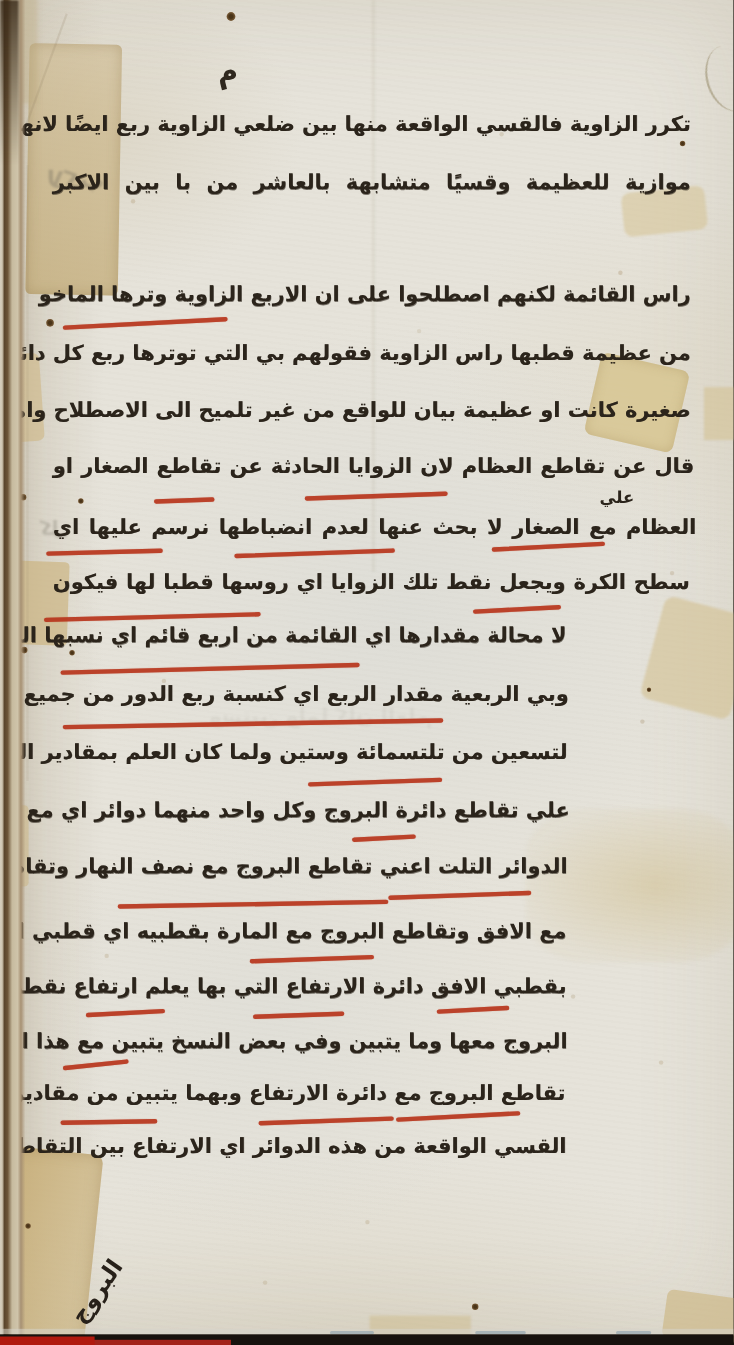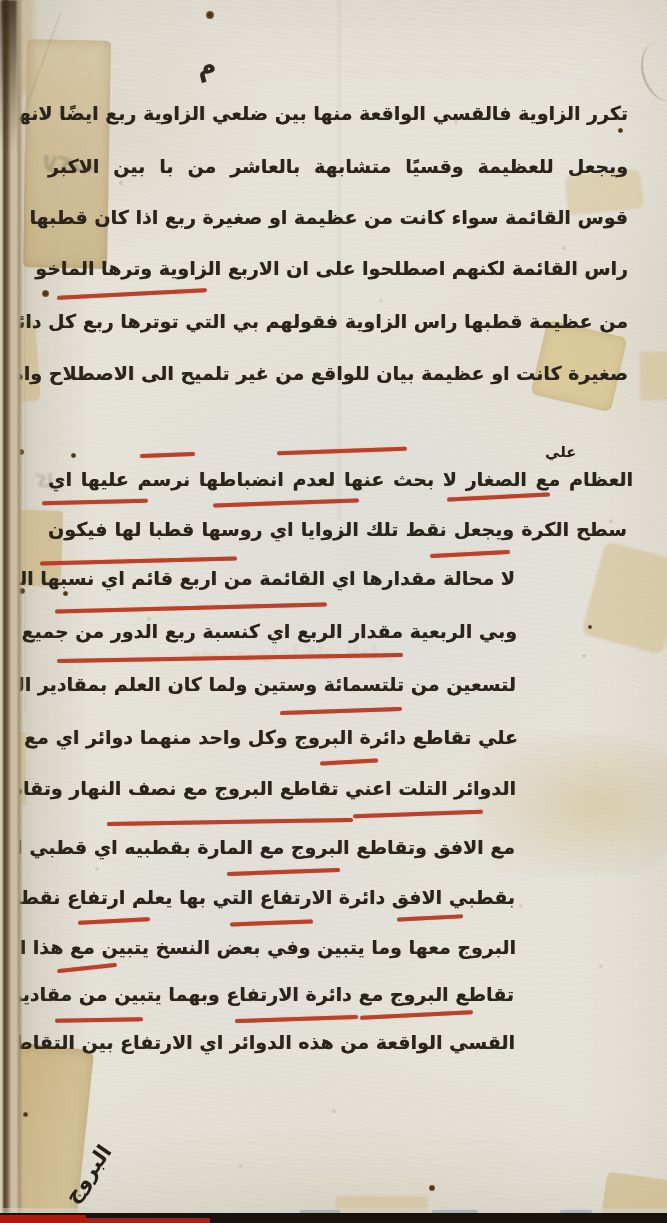--- a/index.html
+++ b/index.html
@@ -91,25 +91,25 @@
     <div class="hole" style="left:19px;top:588px;width:6px;height:6px;"></div>
     <div class="hole" style="left:63px;top:591px;width:5px;height:5px;"></div>
     <div class="hole" style="left:7px;top:724px;width:6px;height:6px;"></div>
     <div class="hole" style="left:588px;top:625px;width:4px;height:4px;"></div>
     <div class="hole" style="left:23px;top:1112px;width:5px;height:5px;"></div>
     <div class="hole" style="left:429px;top:1185px;width:6px;height:6px;"></div>
     <div class="specks"></div>
 
     <div class="text-layer">
         <div class="t-line" style="top: 96px; right: 39px; color: rgb(43, 36, 27);">تكرر الزاوية فالقسي الواقعة منها بين ضلعي الزاوية ربع ايضًا لانها</div>
-        <div class="t-line" style="top: 149px; right: 39px; color: rgb(43, 36, 27);">ويجعل للعظيمة وقسيًا متشابهة بالعاشر من با بين الاكبر</div>
-        <div class="t-line" style="top: 200px; right: 39px; color: rgb(43, 36, 27);">قوس القائمة سواء كانت من عظيمة او صغيرة ربع اذا كان قطبها</div>
+        <div class="t-line" style="top: 149px; right: 39px; color: rgb(43, 36, 27);">موازية للعظيمة وقسيًا متشابهة بالعاشر من با بين الاكبر</div>
         <div class="t-line" style="top: 251px; right: 39px; color: rgb(43, 36, 27);">راس القائمة لكنهم اصطلحوا على ان الاربع الزاوية وترها الماخو</div>
         <div class="t-line" style="top: 304px; right: 39px; color: rgb(43, 36, 27);">من عظيمة قطبها راس الزاوية فقولهم بي التي توترها ربع كل دائرة</div>
         <div class="t-line" style="top: 356px; right: 39px; color: rgb(43, 36, 27);">صغيرة كانت او عظيمة بيان للواقع من غير تلميح الى الاصطلاح واما</div>
+        <div class="t-line" style="top: 407px; right: 36px; color: rgb(43, 36, 27);">قال عن تقاطع العظام لان الزوايا الحادثة عن تقاطع الصغار او</div>
         <div class="t-line" style="top: 512px; right: 40px; color: rgb(43, 36, 27);">سطح الكرة ويجعل نقط تلك الزوايا اي روسها قطبا لها فيكون</div>
         <div class="t-line" style="top: 462px; right: 34px; color: rgb(43, 36, 27);">العظام مع الصغار لا بحث عنها لعدم انضباطها نرسم عليها اي</div>
         <div class="t-line" style="top: 561px; right: 152px; color: rgb(43, 36, 27);">لا محالة مقدارها اي القائمة من اربع قائم اي نسبها الى الاربع</div>
         <div class="t-line" style="top: 614px; right: 150px; color: rgb(43, 36, 27);">وبي الربعية مقدار الربع اي كنسبة ربع الدور من جميع المحيط اعني</div>
         <div class="t-line" style="top: 667px; right: 151px; color: rgb(43, 36, 27);">لتسعين من تلتسمائة وستين ولما كان العلم بمقادير الزوايا الحادثة</div>
         <div class="t-line" style="top: 720px; right: 149px; color: rgb(43, 36, 27);">علي تقاطع دائرة البروج وكل واحد منهما دوائر اي مع كل واحد من هذه</div>
         <div class="t-line" style="top: 771px; right: 151px; color: rgb(43, 36, 27);">الدوائر التلت اعني تقاطع البروج مع نصف النهار وتقاطع البروج</div>
         <div class="t-line" style="top: 830px; right: 152px; color: rgb(43, 36, 27);">مع الافق وتقاطع البروج مع المارة بقطبيه اي قطبي الافق اعني بالحارة</div>
         <div class="t-line" style="top: 880px; right: 152px; color: rgb(43, 36, 27);">بقطبي الافق دائرة الارتفاع التي بها يعلم ارتفاع نقطة تقاطع</div>
         <div class="t-line" style="top: 930px; right: 151px; color: rgb(43, 36, 27);">البروج معها وما يتبين وفي بعض النسخ يتبين مع هذا الاخير اي</div>

